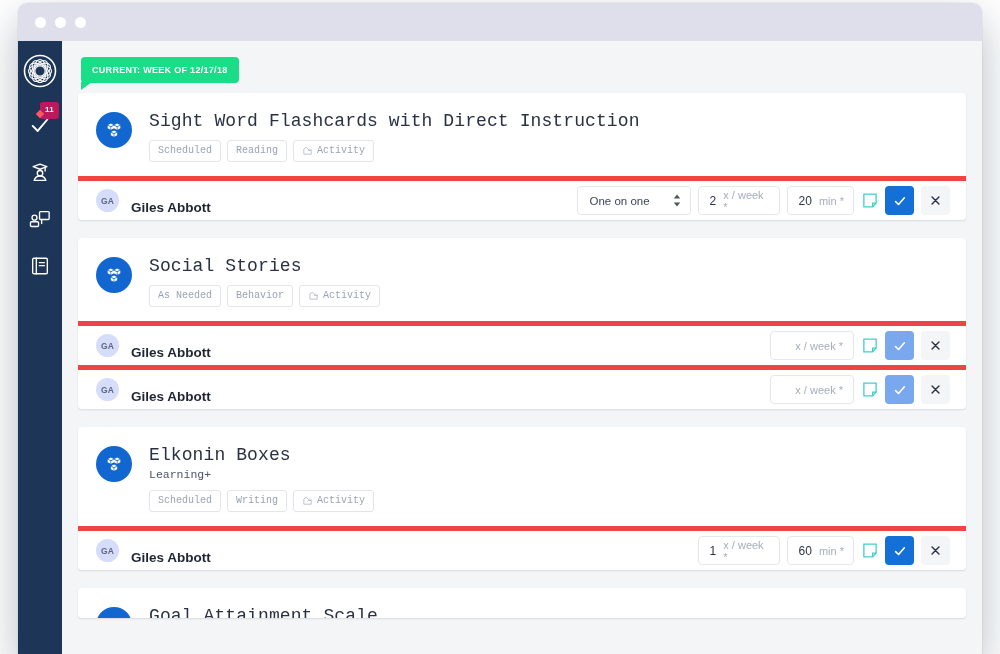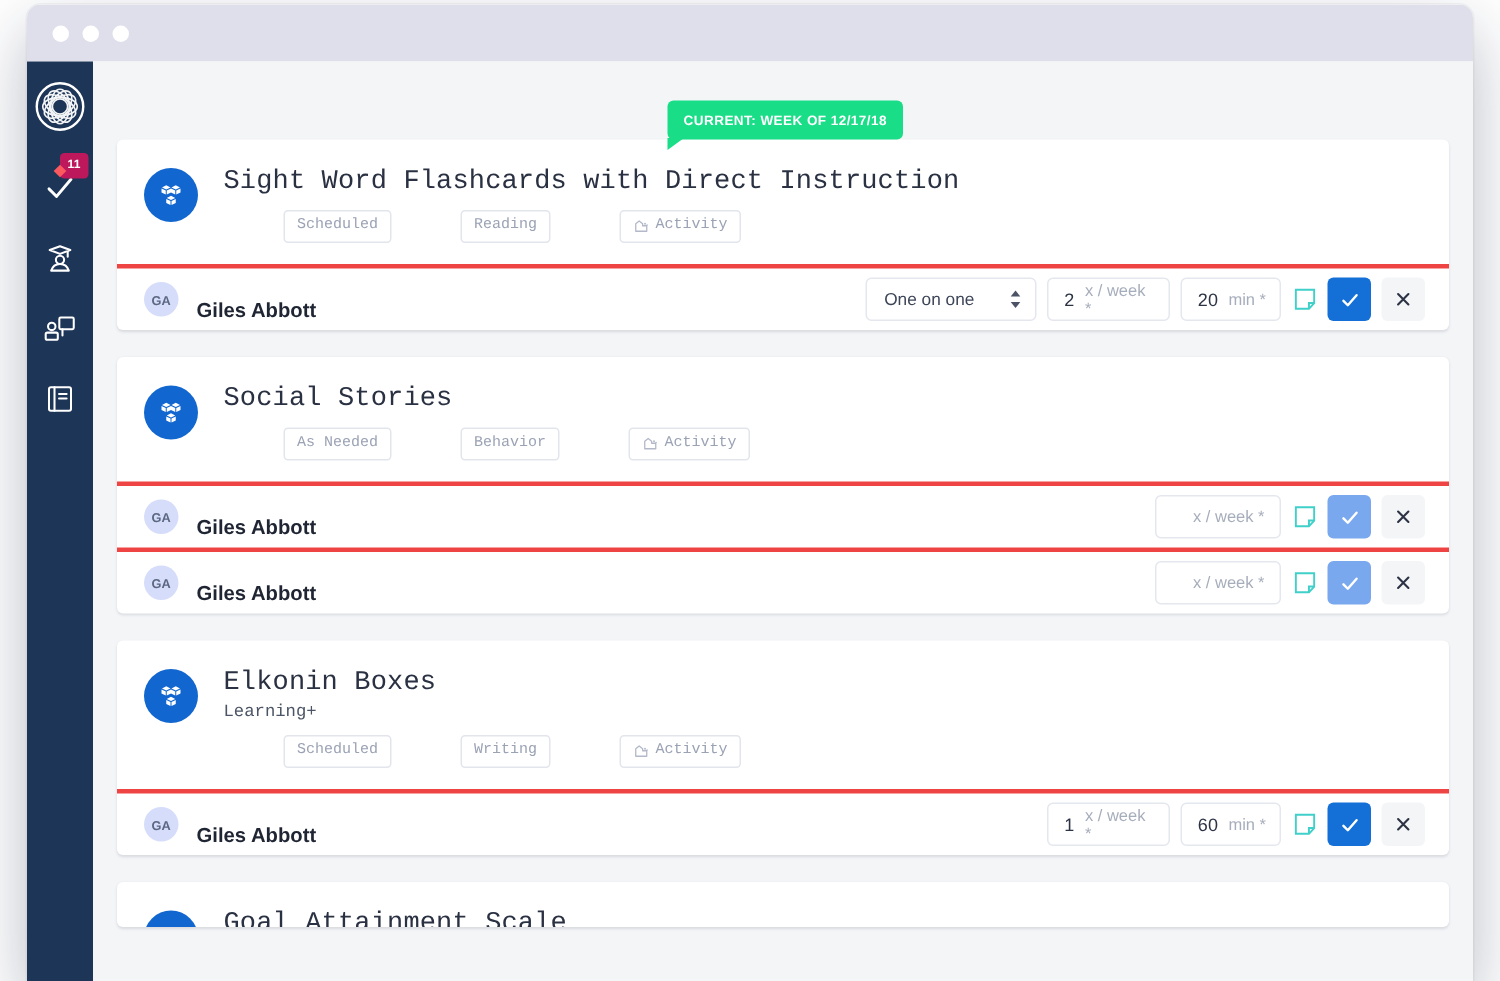--- a/index.html
+++ b/index.html
@@ -73,21 +73,21 @@
   
   #main {
     flex: 1 1 auto;
     background: #f4f5f7;
     position: relative;
     overflow: hidden;
     padding: 0 16px;
   }
 
   
-  #current-pill-wrap { padding-top: 26px; padding-left: 3px; height: 52px; text-align: center; }
+  #current-pill-wrap { padding-top: 16px; padding-left: 3px; height: 52px; }
   #current-pill {
     display: inline-block;
     position: relative;
     background: #19dd87;
     color: #ffffff;
     font-size: 9px;
     font-weight: bold;
     letter-spacing: 0.3px;
     padding: 8px 11px 8px 11px;
     border-radius: 4px;
@@ -140,27 +140,26 @@
   .tag-row { display: flex; gap: 6px; margin-top: 9px; }
   .tag {
     border: 1px solid #e2e5ec;
     border-radius: 3px;
     font-size: 10px;
     color: #9aa2b4;
     padding: 4px 8px 5px 8px;
     display: flex; align-items: flex-end; gap: 4px;
     line-height: 1;
     white-space: nowrap;
-    margin-left: 40px;
   }
   .tag svg { display: block; }
 
   
   .assignee-row {
-    border-top: 3px solid #ef4444;
+    border-top: 5px solid #ef4444;
     height: 44px;
     display: flex;
     align-items: center;
     padding: 0 16px 0 18px;
   }
   .avatar {
     width: 23px; height: 23px;
     border-radius: 50%;
     background: #d5ddfb;
     color: #5c6781;

